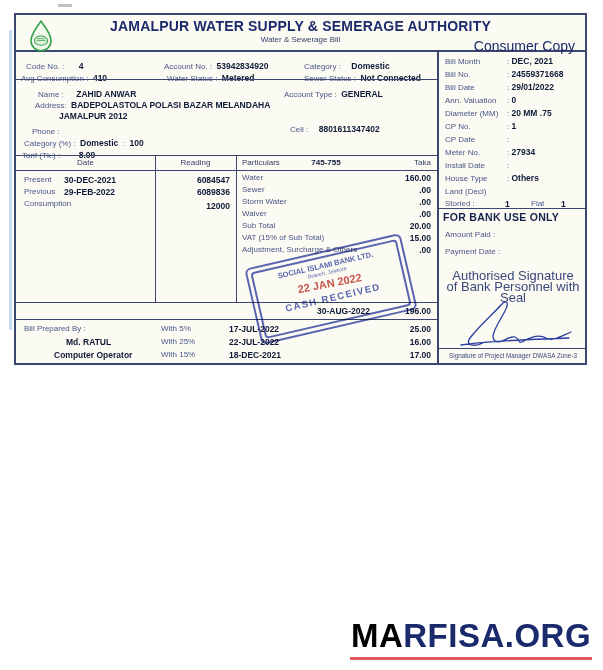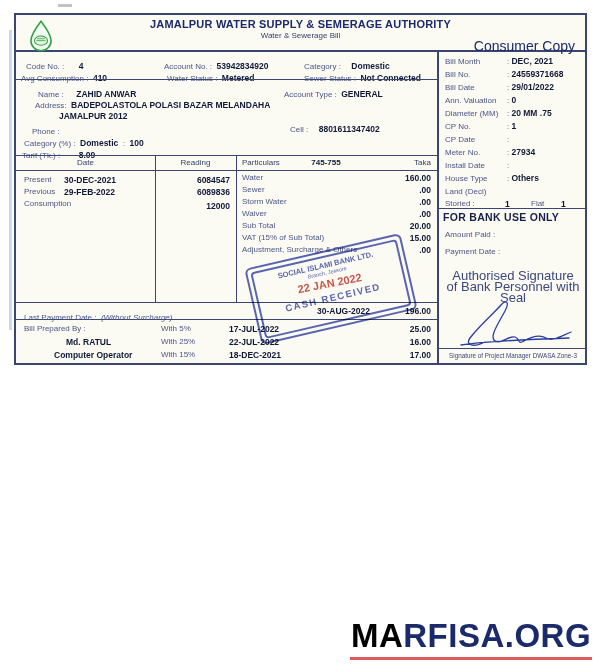--- a/index.html
+++ b/index.html
@@ -12,21 +12,21 @@
 
   
   .doc { position:absolute; left:14px; top:13px; width:573px; height:352px; background:#fbfaf3; border:2px solid #3a466f; }
   .doc .abs { position:absolute; white-space:nowrap; }
 
   .lbl { color:#4a5588; font-size:8px; }
   .val { color:#101a38; font-size:8.5px; font-weight:bold; }
 
   
   .hdr { position:absolute; left:0; top:0; width:100%; height:37px; border-bottom:2px solid #3a466f; text-align:center; }
-  .hdr-title { margin-top:3px; font-size:11px; font-weight:bold; color:#1b2a6b; letter-spacing:.2px; }
+  .hdr-title { margin-top:3px; font-size:14px; font-weight:bold; color:#1b2a6b; letter-spacing:.2px; }
   .hdr-sub   { font-size:8px; color:#333f66; margin-top:1px; }
   .hdr-vat   { font-size:8px; color:#333f66; margin-top:1px; }
   .consumer-copy { position:absolute; right:10px; top:23px; font-size:14px; color:#1b2a6b; }
 
   .logo { position:absolute; left:8px; top:4px; width:34px; height:34px; }
 
   
   .main { position:absolute; left:0; top:37px; width:421px; height:311px; }
   
   .rcol { position:absolute; left:421px; top:37px; width:148px; height:311px; border-left:2px solid #3a466f; }
@@ -193,24 +193,20 @@
             <div class="stamp-l1">SOCIAL ISLAMI BANK LTD.</div>
             <div class="stamp-l2">Branch, Jessore</div>
             <div class="stamp-date">22 JAN 2022</div>
             <div class="stamp-l4">CASH RECEIVED</div>
           </div>
         </div>
       </div>
 
       <div class="lastpay-top"></div>
       <div class="lastpay-bot"></div>
-      <div class="abs" style="left:8px; top:254px;">
-        <span class="lbl">Last Payment Date :</span>
-        <span class="lbl" style="font-style:italic;">(Without Surcharge)</span>
-      </div>
       <div class="abs val" style="left:301px; top:254px;">30-AUG-2022</div>
       <div class="abs val" style="right:6px; top:254px;">196.00</div>
 
       <div class="abs lbl" style="left:8px; top:272px;">Bill Prepared By :</div>
       <div class="abs lbl" style="left:145px; top:272px;">With 5%</div>
       <div class="abs val" style="left:213px; top:272px;">17-JUL-2022</div>
       <div class="abs val" style="right:6px; top:272px;">25.00</div>
 
       <div class="abs val" style="left:50px; top:285px;">Md. RATUL</div>
       <div class="abs lbl" style="left:145px; top:285px;">With 25%</div>

